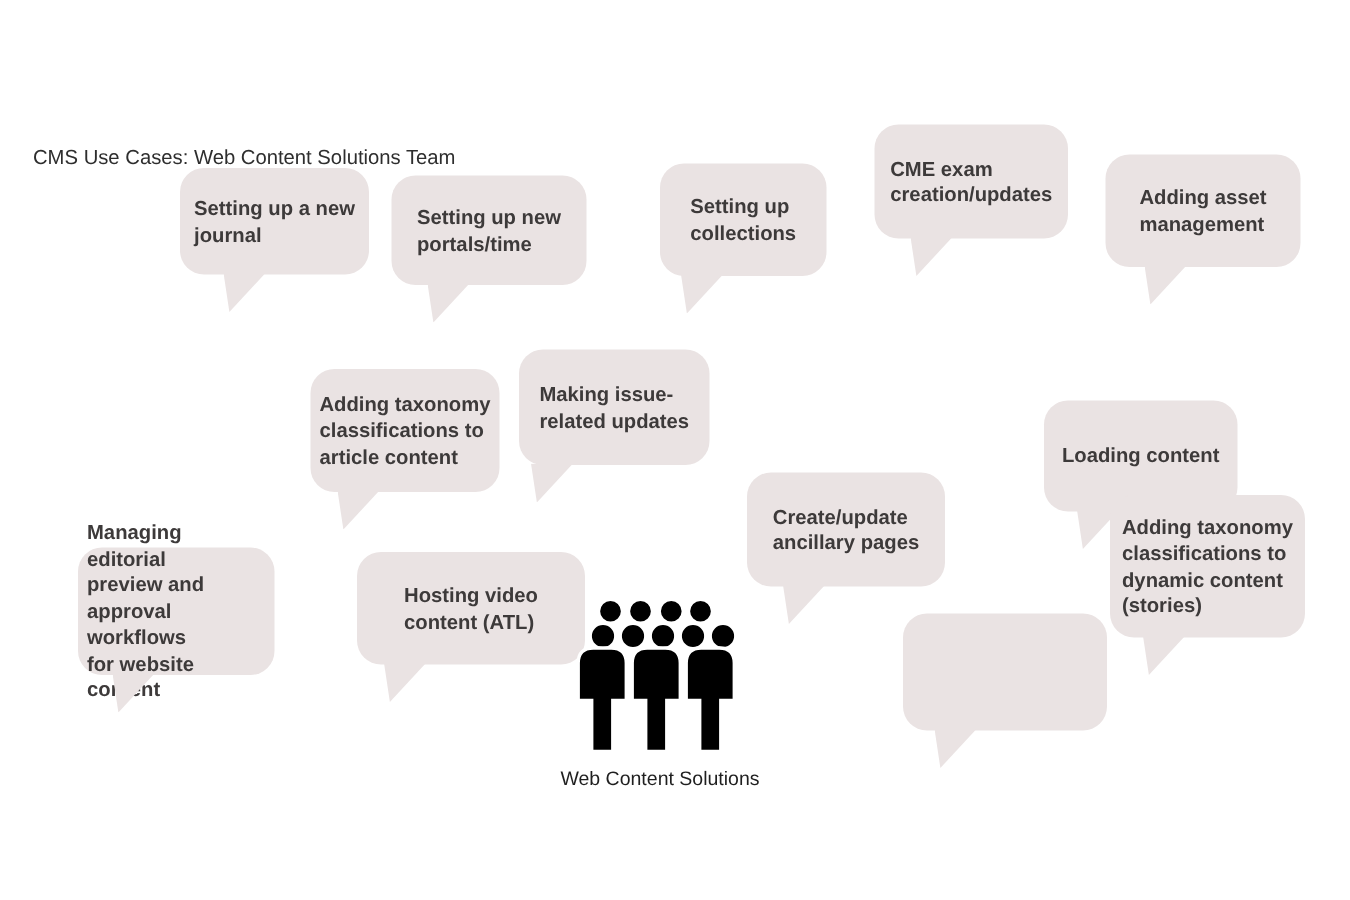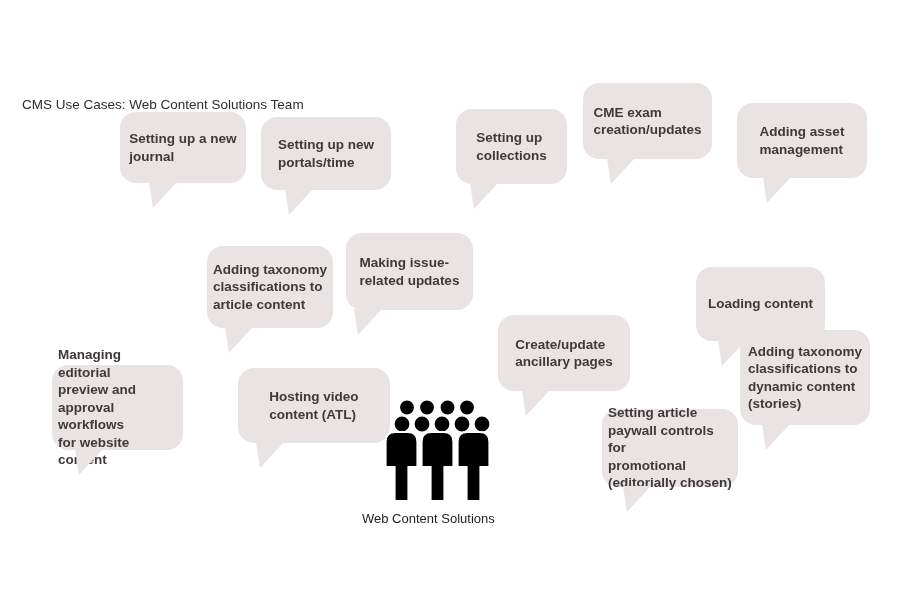--- a/index.html
+++ b/index.html
@@ -48,21 +48,21 @@
     left: 383px;
     top: 399px;
     width: 114px;
     height: 106px;
   }
   .center-label {
     position: absolute;
     left: 362px;
     top: 511px;
     width: 156px;
-    text-align: left;
+    text-align: center;
     font-size: 13px;
     color: #1f1f1f;
     white-space: nowrap;
   }
 </style>
 </head>
 <body>
 
 <div class="stage">
 
@@ -73,21 +73,21 @@
 journal</span>
     <span class="tail" style="left:29px;"></span>
   </div>
 
   <div class="bubble" style="left:261px;top:117px;width:130px;height:73px;">
     <span class="bubble-text">Setting up new
 portals/time</span>
     <span class="tail" style="left:24px;"></span>
   </div>
 
-  <div class="bubble" style="left:456px;top:109px;width:111px;height:75px;">
+  <div class="bubble" style="left:440px;top:109px;width:111px;height:75px;">
     <span class="bubble-text">Setting up
 collections</span>
     <span class="tail" style="left:14px;"></span>
   </div>
 
   <div class="bubble" style="left:583px;top:83px;width:129px;height:76px;">
     <span class="bubble-text">CME exam
 creation/updates</span>
     <span class="tail" style="left:24px;"></span>
   </div>
@@ -140,24 +140,20 @@
 
   <div class="bubble" style="left:740px;top:330px;width:130px;height:95px;">
     <span class="bubble-text">Adding taxonomy
 classifications to
 dynamic content
 (stories)</span>
     <span class="tail" style="left:22px;"></span>
   </div>
 
   <div class="bubble" style="left:602px;top:409px;width:136px;height:78px;">
-    <span class="bubble-text">Setting article
-paywall controls for
-promotional
-(editorially chosen)</span>
     <span class="tail" style="left:21px;"></span>
   </div>
 
   <svg class="center-icon" viewBox="0 0 114 106" xmlns="http://www.w3.org/2000/svg">
     <g fill="#000000" stroke="#ffffff" stroke-width="2.2">
 
       <circle cx="24" cy="8.5" r="8"></circle>
       <circle cx="44" cy="8.5" r="8"></circle>
       <circle cx="64.5" cy="8.5" r="8"></circle>
       <circle cx="84" cy="8.5" r="8"></circle>

